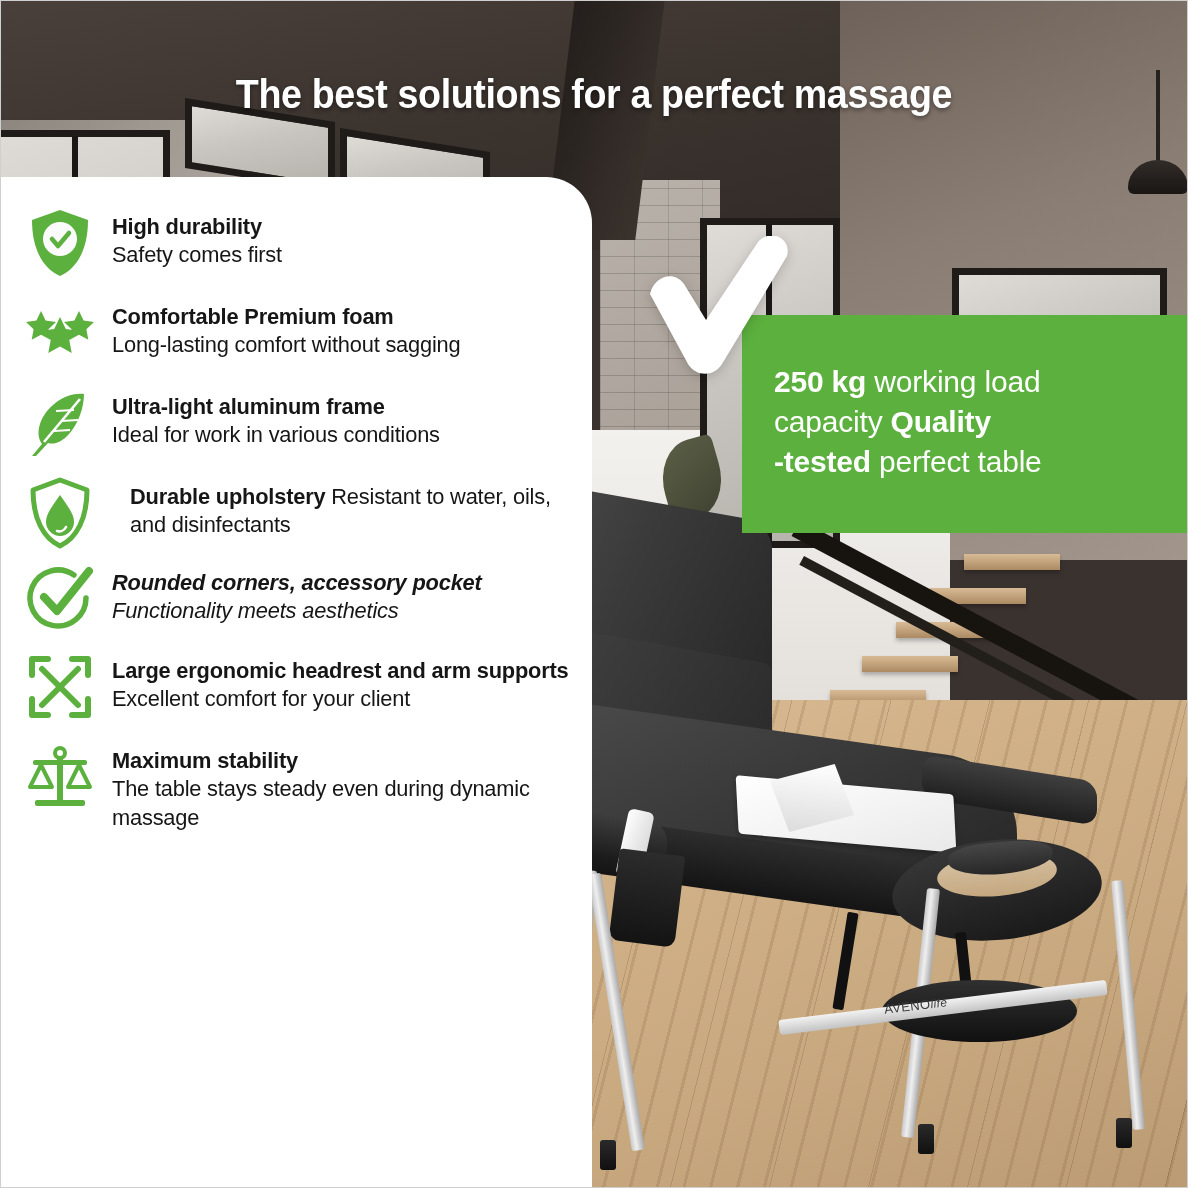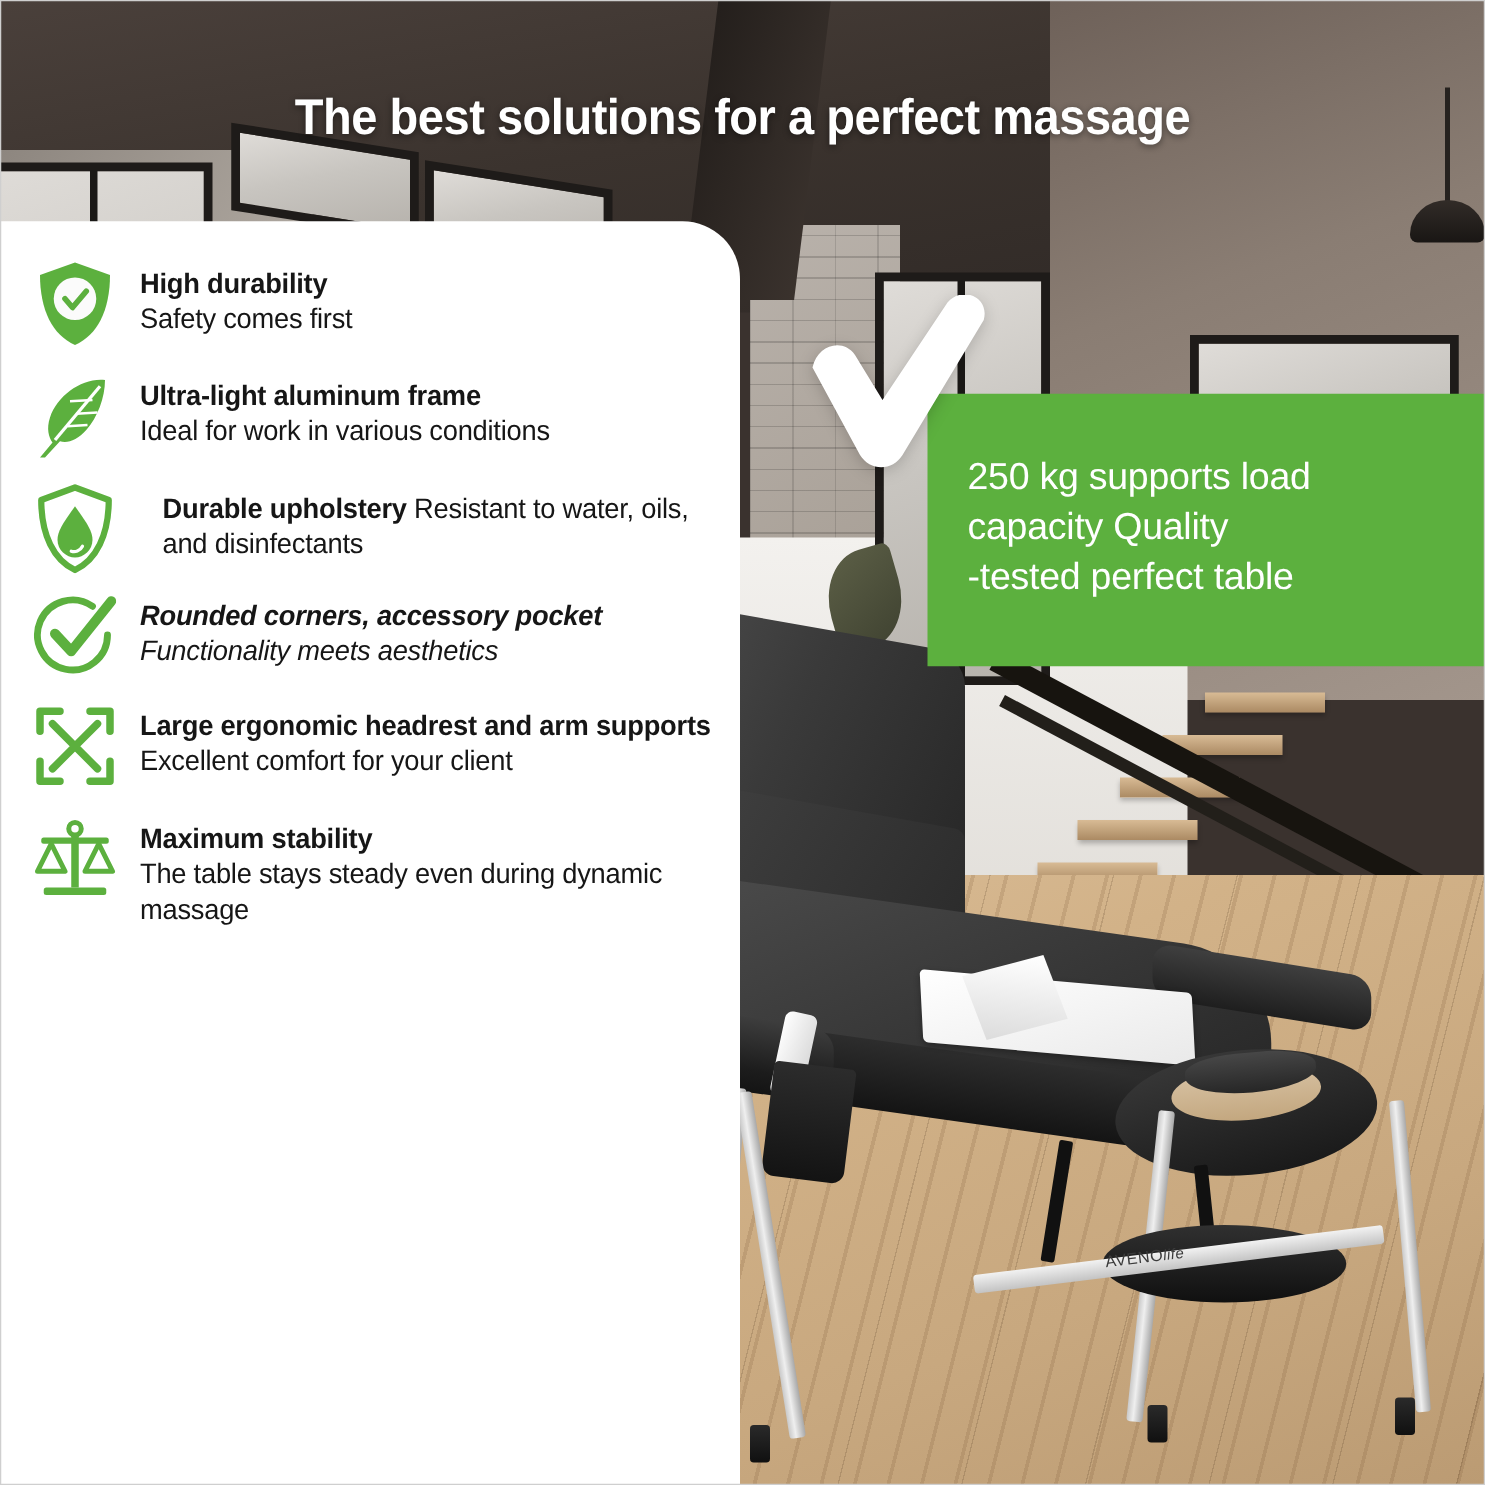--- a/index.html
+++ b/index.html
@@ -294,21 +294,21 @@
     background: #5CB03E;
   }
   .claim-text {
     position: absolute; left: 32px; top: 47px; right: 18px;
     color: #ffffff;
     font-size: 30px;
     line-height: 1.33;
     font-family: "Liberation Sans", sans-serif;
     letter-spacing: -0.2px;
   }
-  .claim-text b { font-weight: normal; }
+  .claim-text b { font-weight: bold; }
 
   .check-mark {
     position: absolute; left: 640px; top: 236px;
     width: 170px; height: 140px;
     filter: drop-shadow(0 3px 6px rgba(0,0,0,.18));
   }
 
   
   .frame {
     position: absolute; inset: 0;
@@ -378,21 +378,21 @@
     <div class="mt-foot" style="left:-22px; top:636px;"></div>
     <div class="mt-foot" style="left:8px;   top:660px;"></div>
     <div class="mt-foot" style="left:326px; top:644px;"></div>
     <div class="mt-foot" style="left:524px; top:638px;"></div>
   </div>
 
   <h1 class="title">The best solutions for a perfect massage</h1>
 
   <div class="claim">
     <div class="claim-text">
-      <b>250 kg</b><span> supports load</span><br>
+      <b>250 kg</b><span> working load</span><br>
       <span>capacity </span><b>Quality</b><br>
       <b>-tested</b><span> perfect table</span>
     </div>
   </div>
 
   <svg class="check-mark" viewBox="0 0 170 140">
     <path d="M10 58 C 14 40, 34 34, 44 48 L 66 84 L 118 6 C 130 -8, 152 2, 147 20
              L 82 128 C 74 141, 56 141, 48 128 Z" fill="#ffffff"></path>
   </svg>
 
@@ -405,20 +405,33 @@
           <circle cx="32" cy="31" r="17" fill="#fbfbfb"></circle>
           <path d="M24 31 l6 7 l11 -13" stroke="#5CB03E" stroke-width="4.5" fill="none" stroke-linecap="round" stroke-linejoin="round"></path>
         </svg>
       </div>
       <div class="feature-text">
         <b>High durability</b><br>
         <span>Safety comes first</span>
       </div>
     </div>
 
+    <div class="feature f2">
+      <div class="feature-icon">
+        <svg width="72" height="56" viewBox="0 0 72 56">
+          <path d="M17 6 l4.6 9.6 10.4 1.4 -7.6 7.3 1.9 10.4 -9.3 -5 -9.3 5 1.9 -10.4 -7.6 -7.3 10.4 -1.4 Z" fill="#5CB03E"></path>
+          <path d="M55 6 l4.6 9.6 10.4 1.4 -7.6 7.3 1.9 10.4 -9.3 -5 -9.3 5 1.9 -10.4 -7.6 -7.3 10.4 -1.4 Z" fill="#5CB03E"></path>
+          <path d="M36 12 l5.8 12 13 1.8 -9.5 9.1 2.4 13 -11.7 -6.3 -11.7 6.3 2.4 -13 -9.5 -9.1 13 -1.8 Z" fill="#5CB03E"></path>
+        </svg>
+      </div>
+      <div class="feature-text">
+        <b>Comfortable Premium foam</b><br>
+        <span>Long-lasting comfort without sagging</span>
+      </div>
+    </div>
 
     <div class="feature f3">
       <div class="feature-icon">
         <svg width="64" height="70" viewBox="0 0 64 70">
           <path d="M56 6 C 38 4, 18 18, 12 36 C 9 45, 11 52, 14 56 L 4 68 L 8 68 L 20 55
                    C 26 57, 34 54, 41 46 C 50 36, 56 20, 56 6 Z" fill="#5CB03E"></path>
           <path d="M52 11 L16 54" stroke="#ffffff" stroke-width="2.6" fill="none"></path>
           <path d="M46 22 L28 23 M50 32 L33 33 M42 42 L26 43" stroke="#ffffff" stroke-width="2.2" fill="none"></path>
         </svg>
       </div>

